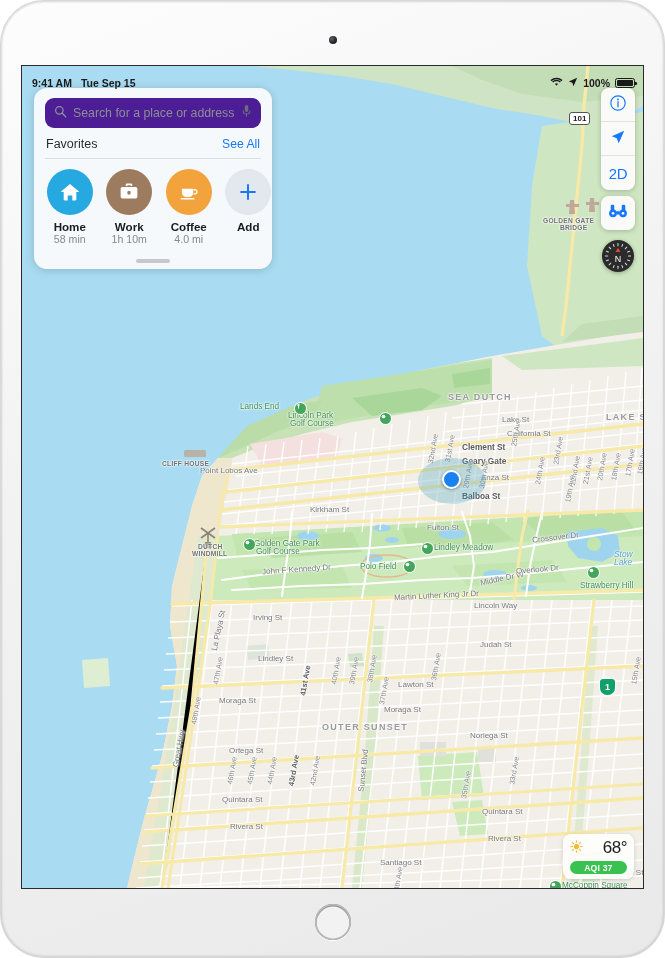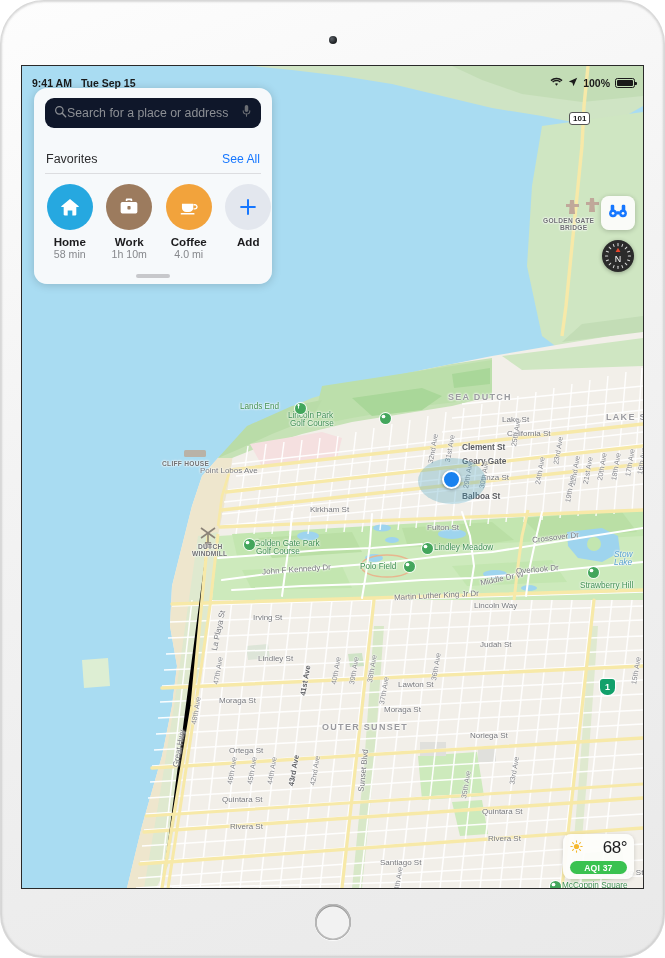--- a/index.html
+++ b/index.html
@@ -82,28 +82,28 @@
     background: rgba(249,250,251,.97);
     border-radius: 13px;
     box-shadow: 0 1px 10px rgba(0,0,0,.18);
     z-index: 30;
     padding: 10px 0 0;
     overflow: hidden;
   }
   .search-field {
     margin: 0 11px;
     height: 30px; border-radius: 9px;
-    background: #0f172a;
-    display: flex; align-items: center; 
+    background: #4c1d95;
+    display: flex; align-items: center; gap: 6px;
     padding: 0 9px;
   }
   .search-field .ph { flex: 1; font-size: 12.3px; color: #8c8f94; }
   .fav-head {
     display: flex; align-items: baseline;
-    margin: 24px 12px 7px;
+    margin: 9px 12px 7px;
   }
   .fav-title { font-size: 12.5px; color: #2c2c2e; }
   .see-all { margin-left: auto; font-size: 12.2px; color: #1677ff; font-weight: 500; }
   .divider { height: 1px; background: #dcdde0; margin: 0 11px; }
   .fav-row { display: flex; padding: 10px 0 6px 12px; gap: 12px; }
   .fav { width: 52px; text-align: center; }
   .fav-ic {
     width: 46px; height: 46px; border-radius: 50%;
     margin: 0 auto 5px;
     display: flex; align-items: center; justify-content: center;
@@ -668,20 +668,41 @@
             </svg>
           </div>
           <div class="fav-name">Add</div>
           <div class="fav-sub"></div>
         </div>
       </div>
 
       <div class="grabber"></div>
     </div>
 
+    <div class="ctrl-stack">
+      <div class="ctrl">
+        <span>
+          <svg width="18" height="18" viewBox="0 0 20 20">
+            <circle cx="10" cy="10" r="8" fill="none" stroke="#1677ff" stroke-width="1.3"></circle>
+            <circle cx="10" cy="6.1" r="1" fill="#1677ff"></circle>
+            <path d="M10 8.6v5.6" stroke="#1677ff" stroke-width="1.4" stroke-linecap="round"></path>
+          </svg>
+        </span>
+      </div>
+      <div class="ctrl">
+        <span>
+          <svg width="16" height="16" viewBox="0 0 18 18">
+            <path d="M16 2L2 8.2l5.6 2.2L9.8 16 16 2z" fill="#1677ff"></path>
+          </svg>
+        </span>
+      </div>
+      <div class="ctrl">
+        <span class="ctrl-2d">2D</span>
+      </div>
+    </div>
 
     <div class="ctrl-single">
       <span>
         <svg width="20" height="16" viewBox="0 0 22 18">
           <circle cx="5.4" cy="11.6" r="4.4" fill="#1677ff"></circle>
           <circle cx="16.6" cy="11.6" r="4.4" fill="#1677ff"></circle>
           <rect x="9" y="9.4" width="4" height="3.4" rx="1" fill="#1677ff"></rect>
           <rect x="2.8" y="2" width="4" height="6.4" rx="1.4" fill="#1677ff"></rect>
           <rect x="15.2" y="2" width="4" height="6.4" rx="1.4" fill="#1677ff"></rect>
           <circle cx="5.4" cy="11.6" r="1.5" fill="#fdfdfb"></circle>

